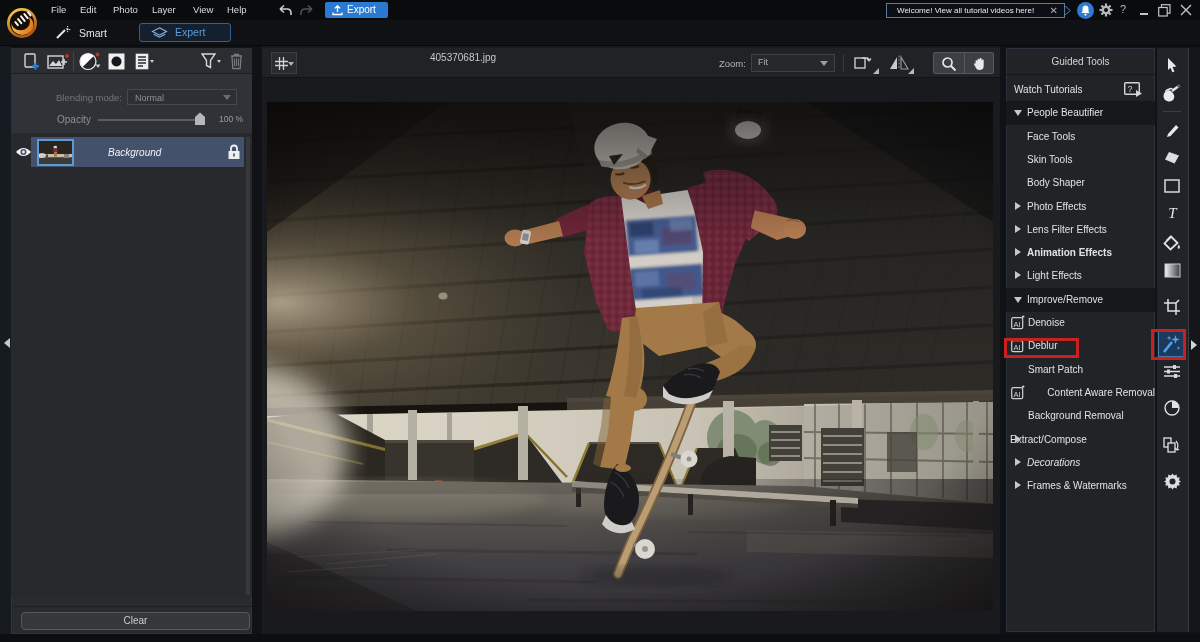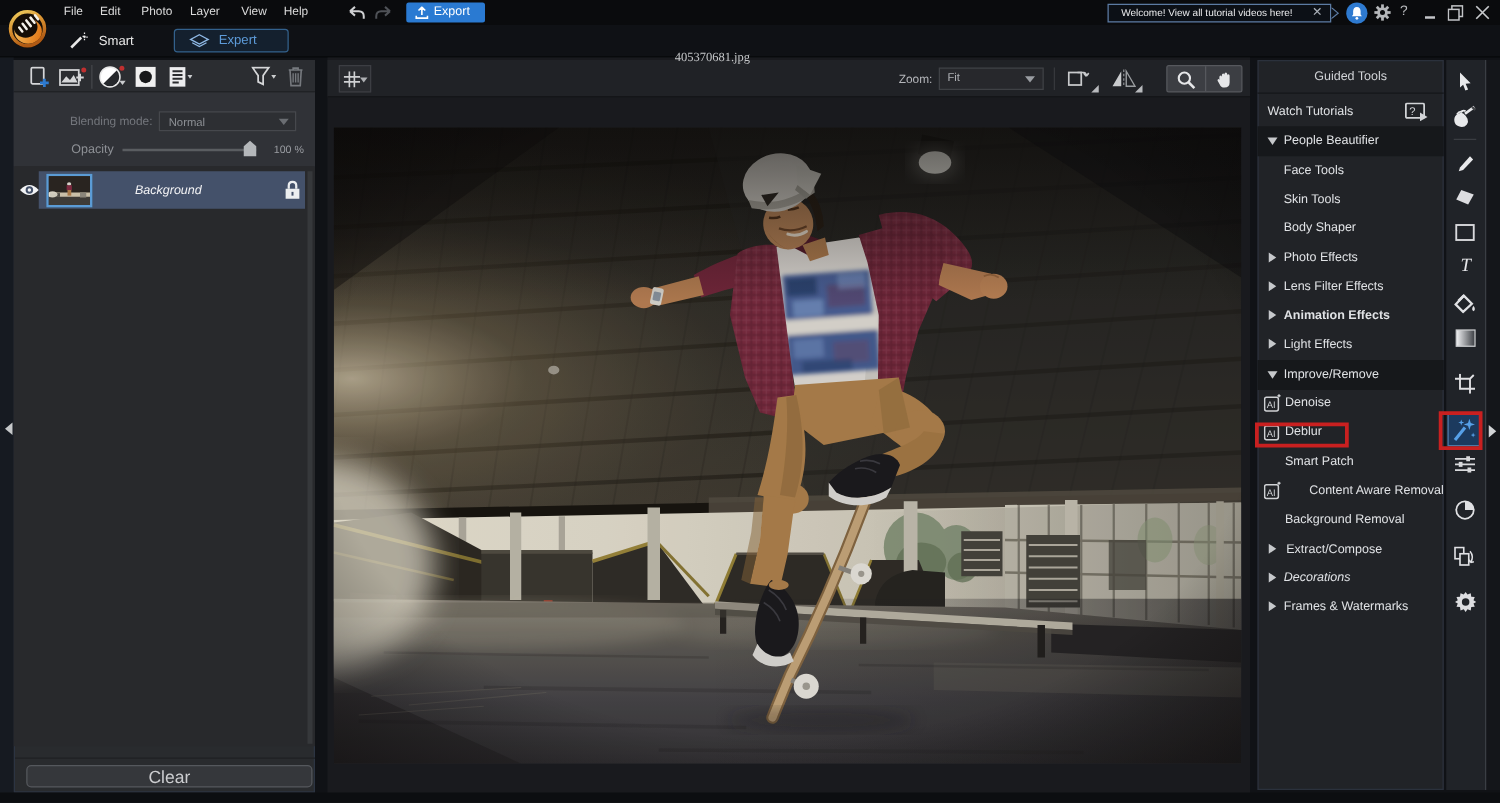--- a/index.html
+++ b/index.html
@@ -13,21 +13,21 @@
 #welcome{left:886px;top:3px;width:179px;height:15px;background:#0c1016;border:1px solid #5c7ba3;color:#e9eaec;font-size:8px;line-height:14px;}
 #guidedlbl{left:79px;top:20px;height:26px;line-height:26px;font-size:10.5px;color:#e8e8e8;}
 #expertbtn{left:139px;top:23px;width:92px;height:19px;background:#14202e;border:1px solid #33618c;border-radius:3px;color:#5d9bd9;font-size:10.5px;line-height:17px;}
 
 #leftstrip{left:0;top:46px;width:11px;height:596px;background:#161a21;}
 #leftpanel{left:11px;top:48px;width:241px;height:586px;background:#292b2e;border:1px solid #2c3442;}
 #lp-icons{left:11px;top:48px;width:241px;height:26px;background:#2b2d31;border-bottom:1px solid #1e1f22;}
 #lp-blend{left:11px;top:74px;width:241px;height:59px;background:#303237;}
 #lp-layers{left:11px;top:133px;width:241px;height:464px;background:#28292c;}
 #layerrow{left:31px;top:137px;width:213px;height:30px;background:#44516a;}
-#clearbtn{left:21px;top:612px;width:229px;height:18px;background:#35373b;border:1px solid #55585d;border-radius:4px;color:#cccdd0;font-size:14px;line-height:16px;text-align:center;}
+#clearbtn{left:21px;top:612px;width:229px;height:18px;background:#35373b;border:1px solid #55585d;border-radius:4px;color:#cccdd0;font-size:10px;line-height:16px;text-align:center;}
 
 #canvasarea{left:262px;top:46px;width:738px;height:596px;background:#191a1e;}
 #ctoolbar{left:262px;top:48px;width:738px;height:30px;background:#202226;border-bottom:1px solid #111215;}
 
 #rightpanel{left:1006px;top:48px;width:149px;height:584px;background:#212327;border:1px solid #2b313c;}
 #righttools{left:1157px;top:48px;width:31px;height:584px;background:#202328;}
 #rightstrip{left:1188px;top:48px;width:12px;height:584px;background:#14161a;border-left:1px solid #3a3e44;}
 .rrow{position:absolute;width:149px;height:23px;font-size:10px;color:#e0e2e5;line-height:23px;white-space:nowrap;overflow:hidden;}
 .tri{position:absolute;width:0;height:0;}
 #bottomstrip{left:0;top:634px;width:1200px;height:8px;background:#0c0e11;}
@@ -225,21 +225,21 @@
 <div class="abs" id="clearbtn">Clear</div>
 
 <div class="abs" id="canvasarea"></div>
 <div class="abs" id="ctoolbar"></div>
 <div class="abs" style="left:271px;top:52px;width:26px;height:22px;background:#292b2f;border:1px solid #3c3e43;">
  <svg style="position:absolute;left:3px;top:4px;" width="13" height="13" viewBox="0 0 13 13">
       <path d="M4.5 0 V13 M8.5 0 V13 M0 4.5 H13 M0 8.5 H13" stroke="#cfd1d3" stroke-width="1.3"></path>
     </svg>
  <span class="tri" style="right:2px;top:9px;border-left:3.5px solid transparent;border-right:3.5px solid transparent;border-top:4.5px solid #aeb0b3;"></span>
 </div>
-<div class="abs" style="left:430px;top:41px;width:170px;text-align:right;font-size:10px;color:#c6c8ca;font-family:Liberation Serif, serif;">405370681.jpg</div>
+<div class="abs" style="left:430px;top:52px;width:170px;text-align:left;font-size:10px;color:#c6c8ca;">405370681.jpg</div>
 <div class="abs" style="left:719px;top:58px;font-size:9.5px;color:#b4b6ba;">Zoom:</div>
 <div class="abs" style="left:751px;top:54px;width:84px;height:18px;background:#27282c;border:1px solid #3f4145;">
   <span style="position:absolute;left:6px;top:2px;font-size:9px;color:#aeb0b4;">Fit</span>
   <span class="tri" style="right:6px;top:6px;border-left:4.5px solid transparent;border-right:4.5px solid transparent;border-top:5.5px solid #9a9da2;"></span>
 </div>
 <div class="abs" style="left:843px;top:54px;width:1px;height:18px;background:#36383c;"></div>
 <div class="abs" style="left:851px;top:52px;width:28px;height:22px;">
  <svg style="position:absolute;left:3px;top:2px;" width="18" height="16" viewBox="0 0 18 16">
       <rect x="1" y="4" width="10" height="10" fill="none" stroke="#c8cacc" stroke-width="1.4"></rect>
       <path d="M8 4 H13 Q15 4 15 7 M15 7 L13 4.5 M15 7 L17 4.5" fill="none" stroke="#c8cacc" stroke-width="1.3"></path>
@@ -599,21 +599,21 @@
   </svg>
 <div class="abs redbox" style="left:1004px;top:338px;width:75px;height:20px;"></div>
 <div class="abs rrow" style="left:1006px;top:357.6px;"><span style="margin-left:22px;">Smart Patch</span></div>
 <div class="abs rrow" style="left:1006px;top:380.9px;text-align:right;"><span style="margin-left:22px;">Content Aware Removal</span></div>
 <svg class="abs" style="left:1011px;top:384.5px;" width="15" height="15" viewBox="0 0 15 15">
     <rect x="0.7" y="2.7" width="11" height="11" rx="1.5" fill="none" stroke="#cfd1d4" stroke-width="1.2"></rect>
     <text x="6" y="11.6" font-size="7.5" fill="#cfd1d4" font-family="Liberation Sans" text-anchor="middle">AI</text>
     <path d="M12.2 2.8 v-2.4 M11 1.6 h2.4" stroke="#cfd1d4" stroke-width="1.1"></path>
   </svg>
 <div class="abs rrow" style="left:1006px;top:404.2px;"><span style="margin-left:22px;">Background Removal</span></div>
-<div class="abs rrow" style="left:1006px;top:427.5px;"><span class="tri" style="position:absolute;left:9px;top:7px;border-top:4.5px solid transparent;border-bottom:4.5px solid transparent;border-left:6px solid #c6c8cb;"></span><span style="margin-left:23px;">Extract/Compose</span></div>
+<div class="abs rrow" style="left:1006px;top:427.5px;"><span class="tri" style="position:absolute;left:9px;top:7px;border-top:4.5px solid transparent;border-bottom:4.5px solid transparent;border-left:6px solid #c6c8cb;"></span><span style="margin-left:4px;">Extract/Compose</span></div>
 <div class="abs rrow" style="left:1006px;top:450.8px;"><span class="tri" style="position:absolute;left:9px;top:7px;border-top:4.5px solid transparent;border-bottom:4.5px solid transparent;border-left:6px solid #c6c8cb;"></span><span style="margin-left:21px;font-style:italic;">Decorations</span></div>
 <div class="abs rrow" style="left:1006px;top:474.1px;"><span class="tri" style="position:absolute;left:9px;top:7px;border-top:4.5px solid transparent;border-bottom:4.5px solid transparent;border-left:6px solid #c6c8cb;"></span><span style="margin-left:21px;">Frames &amp; Watermarks</span></div>
 
 <div class="abs" id="righttools"></div>
 
 <svg class="abs" style="left:1165px;top:57px;" width="14" height="16" viewBox="0 0 14 16">
     <path d="M3 1 L11.5 9.5 L7.5 10 L9.5 14.5 L7.3 15.3 L5.5 10.8 L3 13 Z" fill="#e8e9eb"></path>
   </svg>
 <svg class="abs" style="left:1162px;top:84px;" width="20" height="19" viewBox="0 0 20 19">
     <path d="M10 7 L17.5 1.5" stroke="#e8e9eb" stroke-width="2.2"></path>

